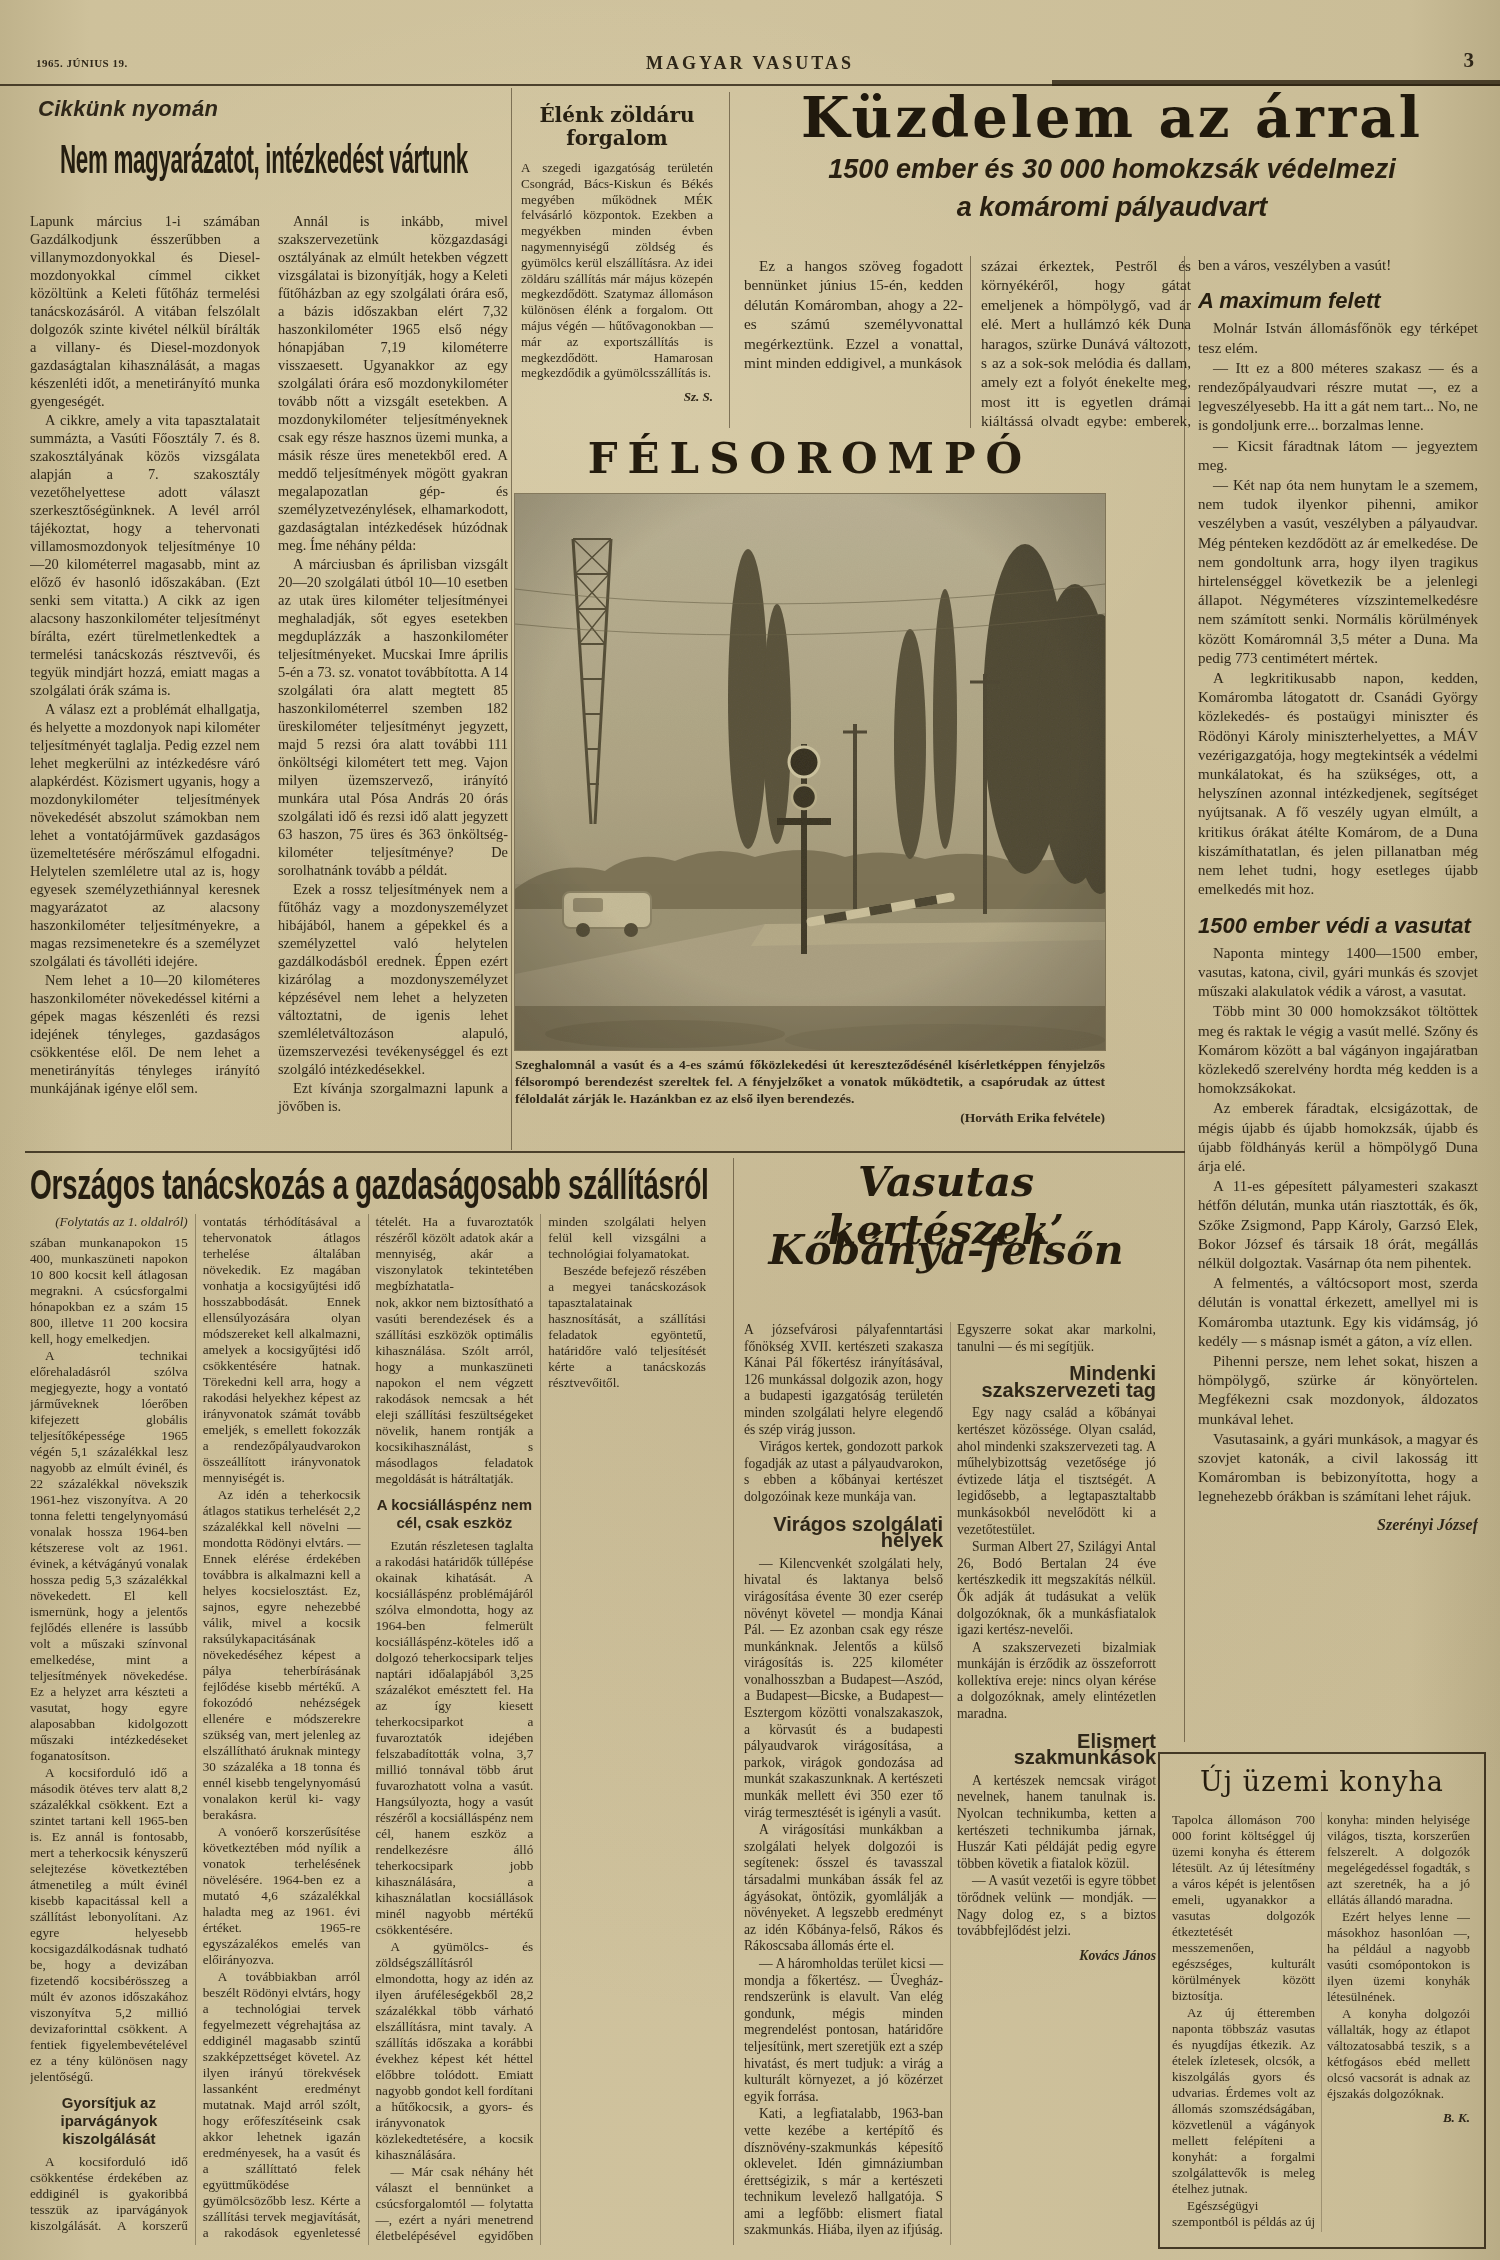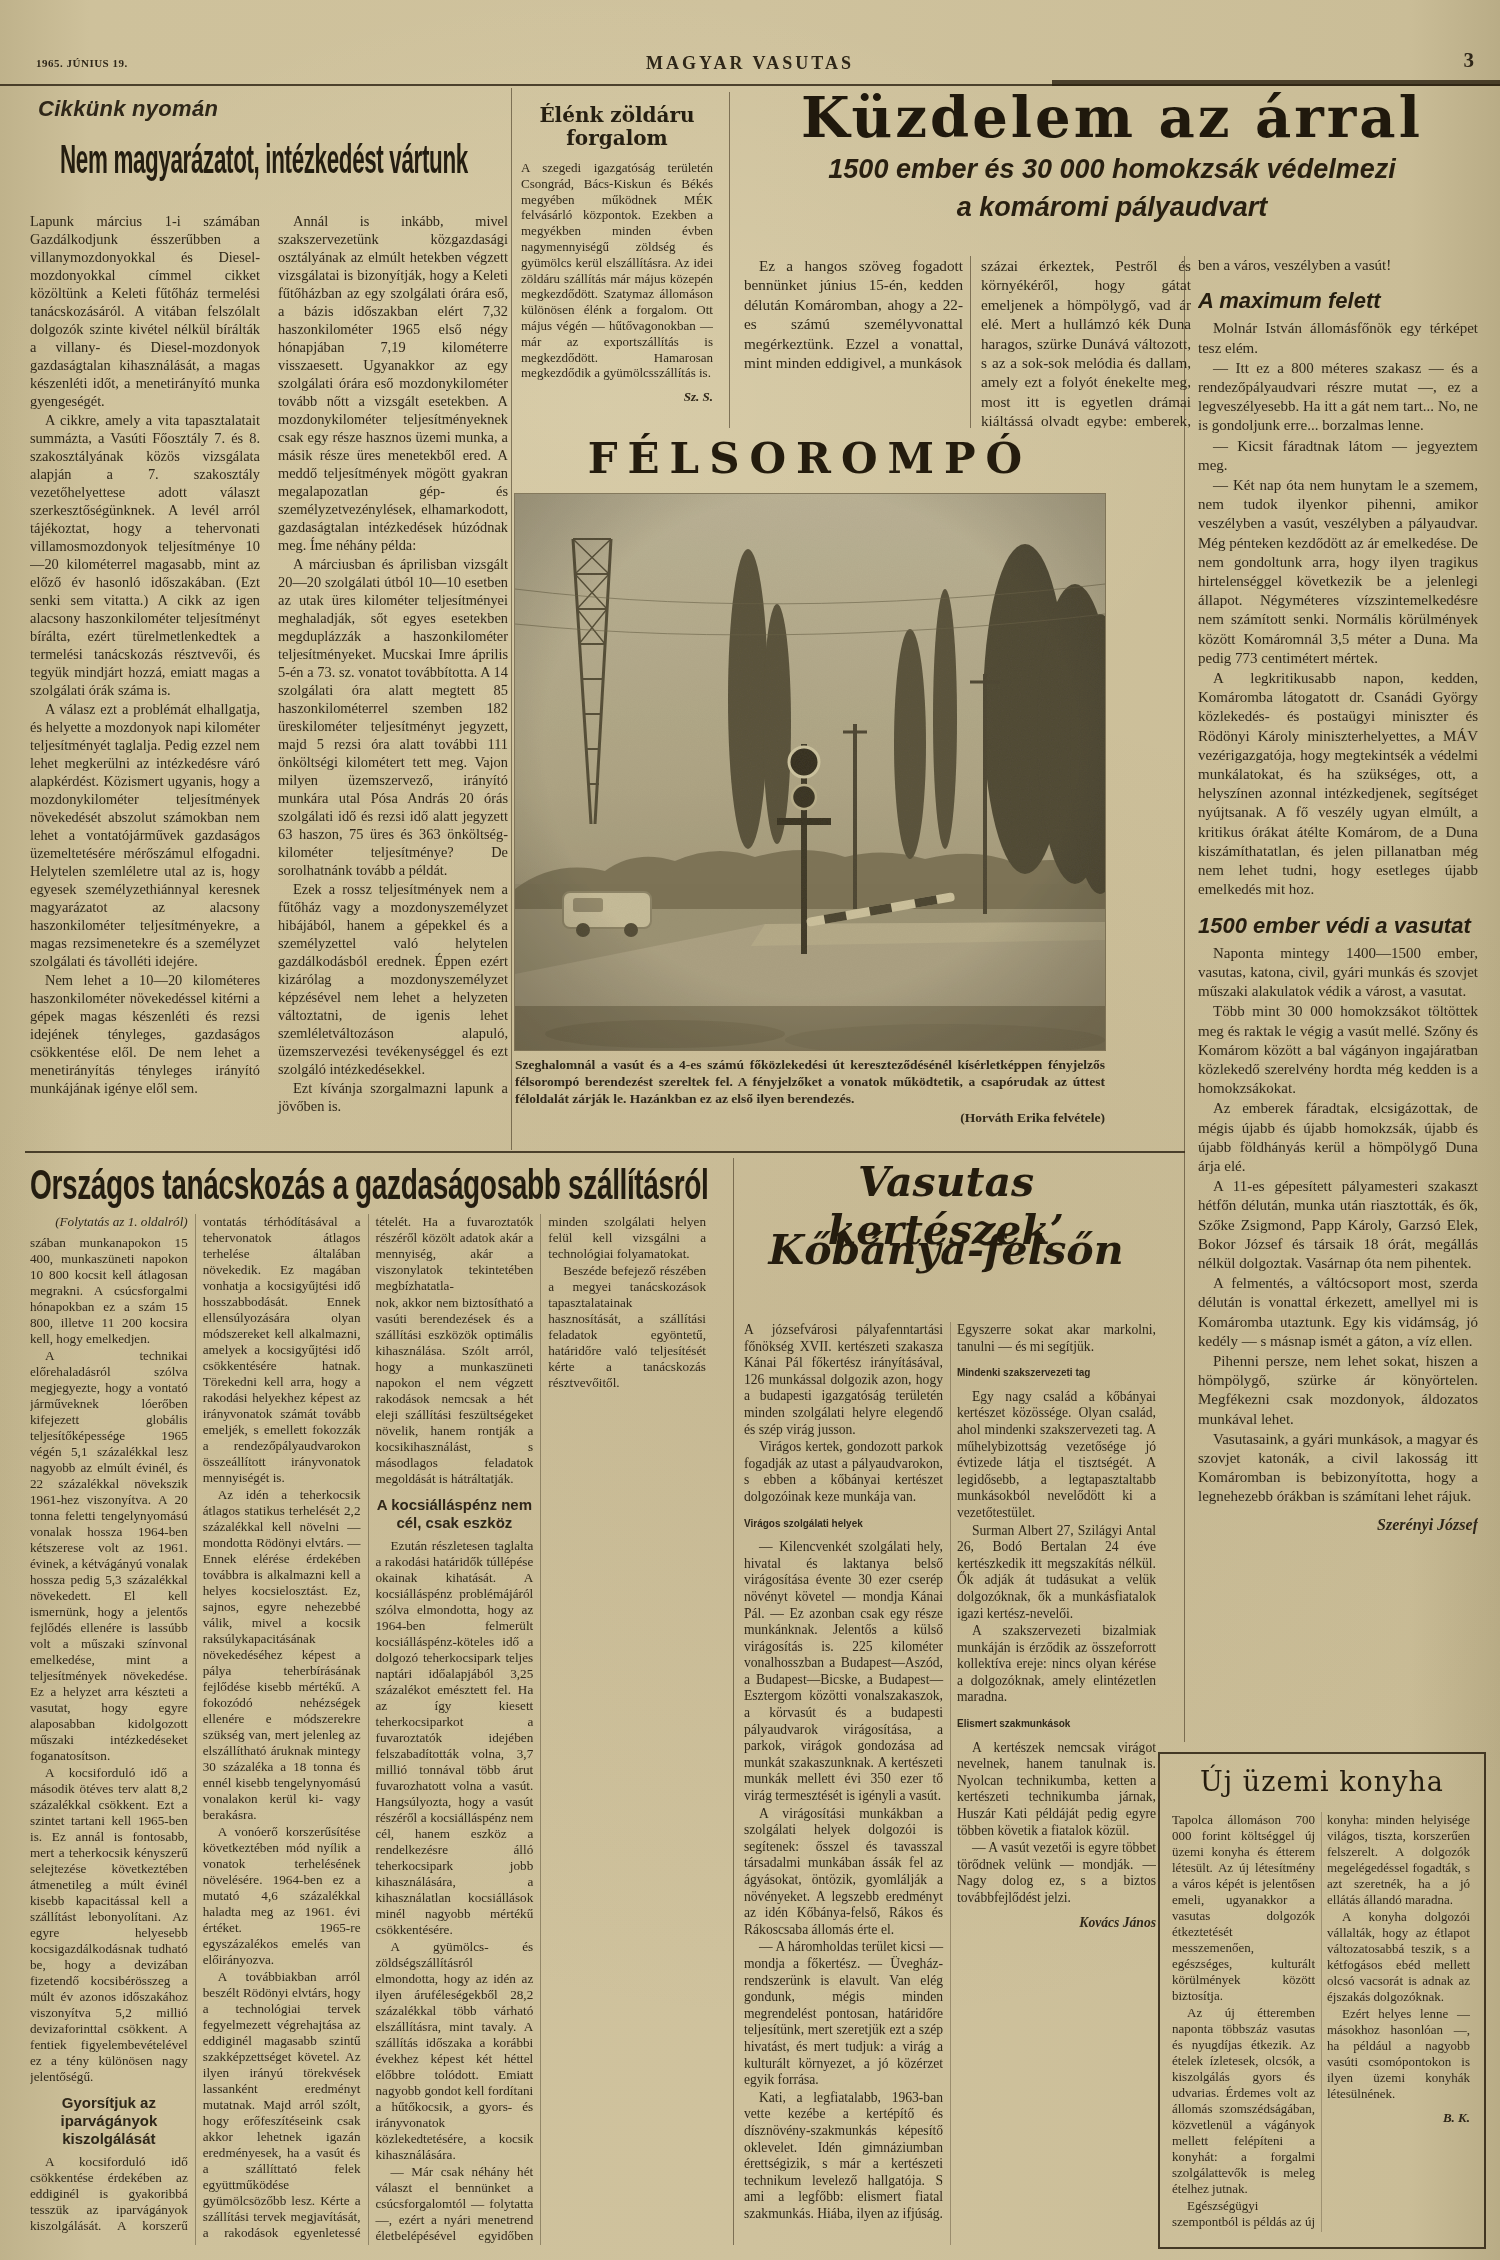--- a/index.html
+++ b/index.html
@@ -74,22 +74,22 @@
   .ao-body h4.fi{font-family:"Liberation Sans",sans-serif;font-weight:bold;font-size:15px;
     text-align:center;margin:9px 0 6px 0;line-height:18px;}
 
   
   .akz-h1{position:absolute;left:736px;top:1158px;width:420px;text-align:center;
     font-family:"DejaVu Serif",serif;font-weight:bold;font-style:italic;font-size:41px;color:#241c0e;}
   .akz-h2{position:absolute;left:736px;top:1226px;width:420px;text-align:center;
     font-family:"DejaVu Serif",serif;font-weight:bold;font-style:italic;font-size:41px;color:#241c0e;}
   .akz-body{left:744px;top:1322px;width:412px;height:923px;font-size:13.6px;line-height:16.6px;
     column-count:2;column-gap:14px;column-rule:1px solid rgba(56,44,24,.35);column-fill:auto;}
-  .akz-body h4.fi{font-family:"Liberation Sans",sans-serif;font-weight:bold;font-size:10px;
-    text-align:left;margin:10px 0 7px 0;}
+  .akz-body h4.fi{font-family:"Liberation Sans",sans-serif;font-weight:bold;font-size:20px;
+    text-align:right;margin:10px 0 7px 0;}
 
   
   .box-konyha{position:absolute;left:1158px;top:1752px;width:324px;height:493px;
     border:2px solid rgba(43,33,16,.85);}
   .bk-head{position:absolute;left:0;right:0;top:12px;text-align:center;
     font-family:"DejaVu Serif",serif;font-size:27px;letter-spacing:1px;color:#241c0e;}
   .bk-body{left:12px;top:58px;width:298px;height:420px;font-size:13px;line-height:16px;
     column-count:2;column-gap:12px;column-rule:1px solid rgba(56,44,24,.3);column-fill:auto;position:absolute;}
 </style>
 </head>
@@ -276,22 +276,22 @@
       <p class="fi p">— A vasút vezetői is egyre többet törődnek velünk — mondják. — Nagy dolog ez, s a biztos továbbfejlődést jelzi.</p>
       <p class="fi sig">Kovács János</p>
     </div>
 
   <div class="box-konyha">
     <div class="bk-head">Új üzemi konyha</div>
     <div class="bodytext bk-body">
         <p class="fi pf">Tapolca állomáson 700 000 forint költséggel új üzemi konyha és étterem létesült. Az új létesítmény a város képét is jelentősen emeli, ugyanakkor a vasutas dolgozók étkeztetését messzemenően, egészséges, kulturált körülmények között biztosítja.</p>
         <p class="fi p">Az új étteremben naponta többszáz vasutas és nyugdíjas étkezik. Az ételek ízletesek, olcsók, a kiszolgálás gyors és udvarias. Érdemes volt az állomás szomszédságában, közvetlenül a vágányok mellett felépíteni a konyhát: a forgalmi szolgálattevők is meleg ételhez jutnak.</p>
         <p class="fi p">Egészségügyi szempontból is példás az új konyha: minden helyisége világos, tiszta, korszerűen felszerelt. A dolgozók megelégedéssel fogadták, s azt szeretnék, ha a jó ellátás állandó maradna.</p>
+        <p class="fi p">Ezért helyes lenne — másokhoz hasonlóan —, ha például a nagyobb vasúti csomópontokon is ilyen üzemi konyhák létesülnének.</p>
         <p class="fi p">A konyha dolgozói vállalták, hogy az étlapot változatosabbá teszik, s a kétfogásos ebéd mellett olcsó vacsorát is adnak az éjszakás dolgozóknak.</p>
-        <p class="fi p">Ezért helyes lenne — másokhoz hasonlóan —, ha például a nagyobb vasúti csomópontokon is ilyen üzemi konyhák létesülnének.</p>
         <p class="fi sig">B. K.</p>
       </div>
   </div>
 
   <div class="vr" style="left:511px;top:88px;height:1062px;"></div>
   <div class="vr" style="left:729px;top:92px;height:336px;"></div>
   <div class="vr" style="left:970px;top:256px;height:172px;"></div>
   <div class="vr" style="left:1184px;top:256px;height:1486px;"></div>
   <div class="vr" style="left:733px;top:1158px;height:1087px;"></div>
 

